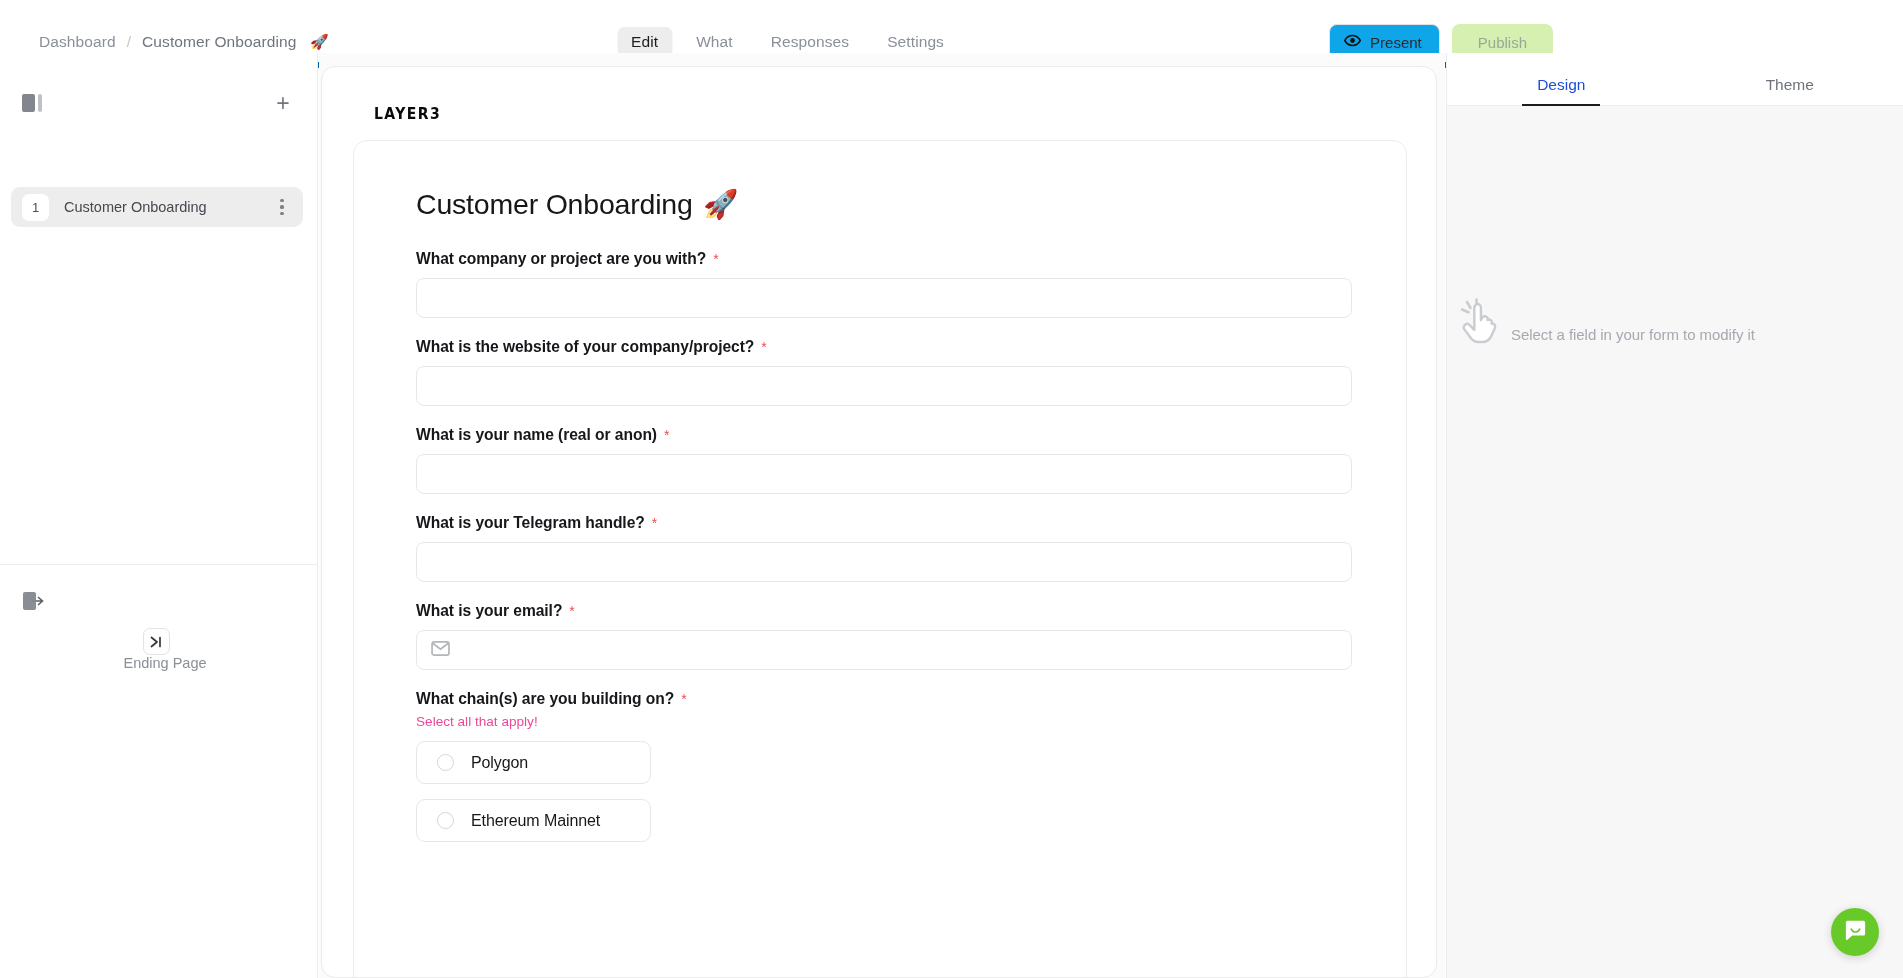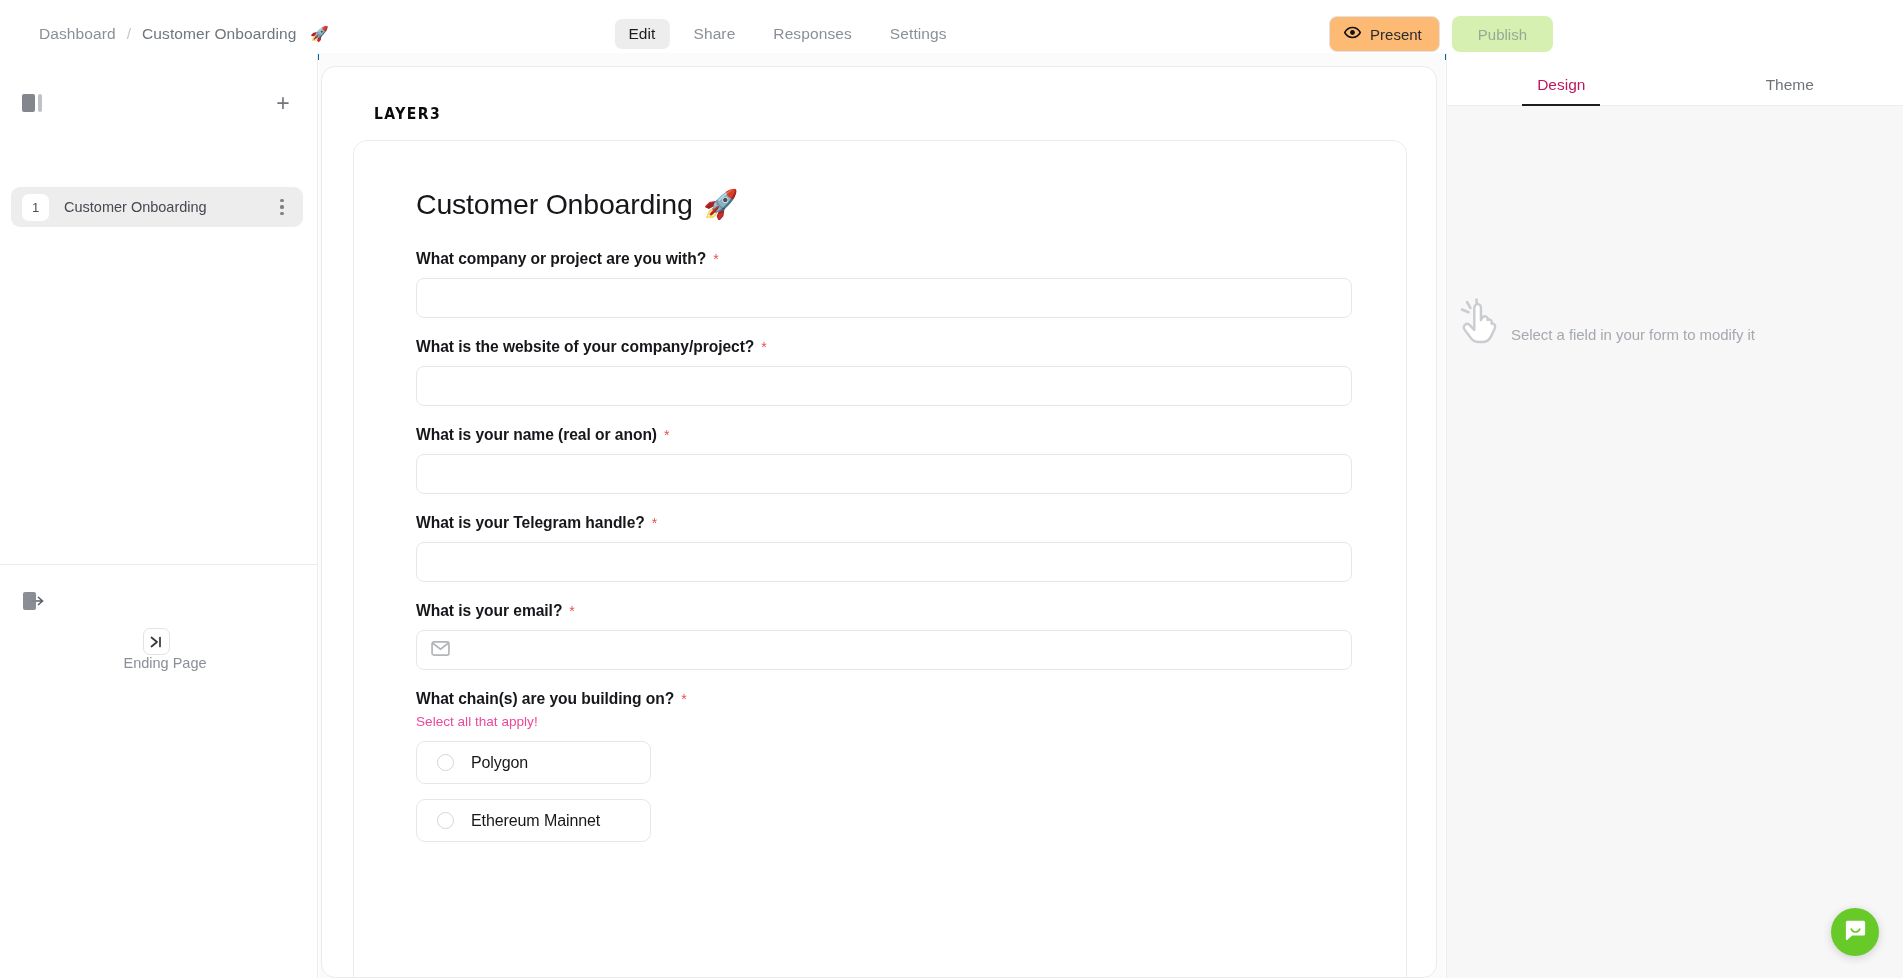--- a/index.html
+++ b/index.html
@@ -5,21 +5,21 @@
   * { box-sizing: border-box; margin: 0; padding: 0; }
   html, body {
     width: 1903px; height: 978px;
     font-family: "Liberation Sans", sans-serif;
     background: #ffffff;
     overflow: hidden;
   }
 
   
   .topbar {
-    position: absolute; top: 8px; left: 0;
+    position: absolute; top: 16px; left: 0;
     width: 1575px; height: 52px;
     background: #ffffff;
     border-bottom: 6px solid #0369a1;
     display: flex; align-items: center;
   }
   .breadcrumb {
     position: absolute; left: 39px; top: 0; height: 52px;
     display: flex; align-items: center; gap: 11px;
   }
   .bc-link {
@@ -44,21 +44,21 @@
   .ntab.active { background: #ededed; color: #1c1c1e; font-weight: 500; }
 
   .topright {
     position: absolute; right: 22px; top: 0; height: 52px;
     display: flex; align-items: center; gap: 12px;
   }
   .btn-present {
     display: flex; align-items: center; gap: 9px;
     height: 36px; padding: 0 17px 0 14px;
     border: 1px solid #e3e3e3; border-radius: 8px;
-    background: #fdba74; font-size: 15px; color: #2b2b2e;
+    background: #0ea5e9; font-size: 15px; color: #2b2b2e;
   }
   .btn-publish {
     height: 36px; padding: 0 26px;
     border-radius: 8px; background: #d5f0b1; border: none;
     font-size: 15px; color: #9aa896;
     display: flex; align-items: center;
   }
 
   
   .sidebar {
@@ -212,21 +212,21 @@
   .rp-tabs {
     position: absolute; top: 0; left: 0; width: 457px; height: 53px;
     background: #ffffff; display: flex;
     border-bottom: 1px solid #ececec;
   }
   .rp-tab {
     flex: 1; display: flex; align-items: flex-end;
     justify-content: center; padding-bottom: 11px;
     font-size: 15.5px; color: #6e737b; position: relative;
   }
-  .rp-tab.active { color: #be185d; }
+  .rp-tab.active { color: #1d4ed8; }
   .rp-tab.active::after {
     content: ''; position: absolute; bottom: -1px;
     left: 50%; transform: translateX(-50%);
     width: 78px; height: 2px; background: #1b1c1f;
   }
   .rp-empty {
     position: absolute; top: 235px; left: 0; width: 457px;
     display: flex; flex-direction: row; align-items: center;
   }
   .rp-empty-text {
@@ -248,21 +248,21 @@
 <div class="topbar">
   <div class="breadcrumb">
     <span class="bc-link">Dashboard</span>
     <span class="bc-sep">/</span>
     <span class="bc-current">Customer Onboarding</span>
     <span class="bc-emoji">🚀</span>
   </div>
 
   <div class="tabs-center">
     <div class="ntab active">Edit</div>
-    <div class="ntab">Share</div>
+    <div class="ntab">What</div>
     <div class="ntab">Responses</div>
     <div class="ntab">Settings</div>
   </div>
 
   <div class="topright">
     <div class="btn-present">
       <span>
         <svg width="17" height="17" viewBox="0 0 24 24">
           <path d="M1 12s4-7 11-7 11 7 11 7-4 7-11 7S1 12 1 12z" fill="none" stroke="#111" stroke-width="2.2"></path>
           <circle cx="12" cy="12" r="3.4" fill="#111"></circle>

